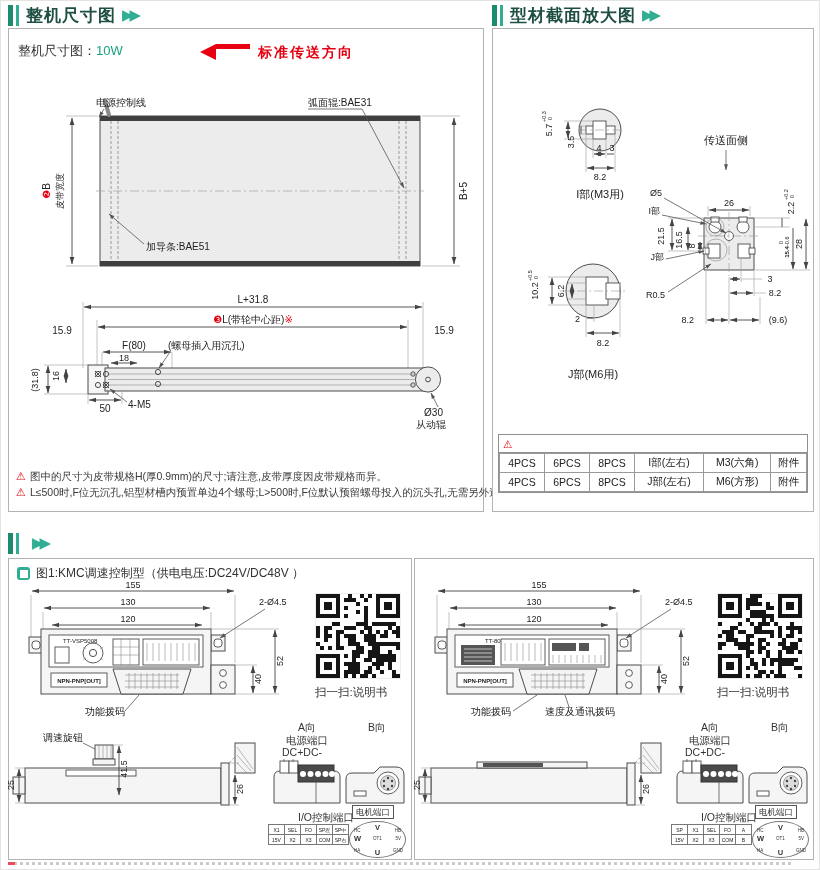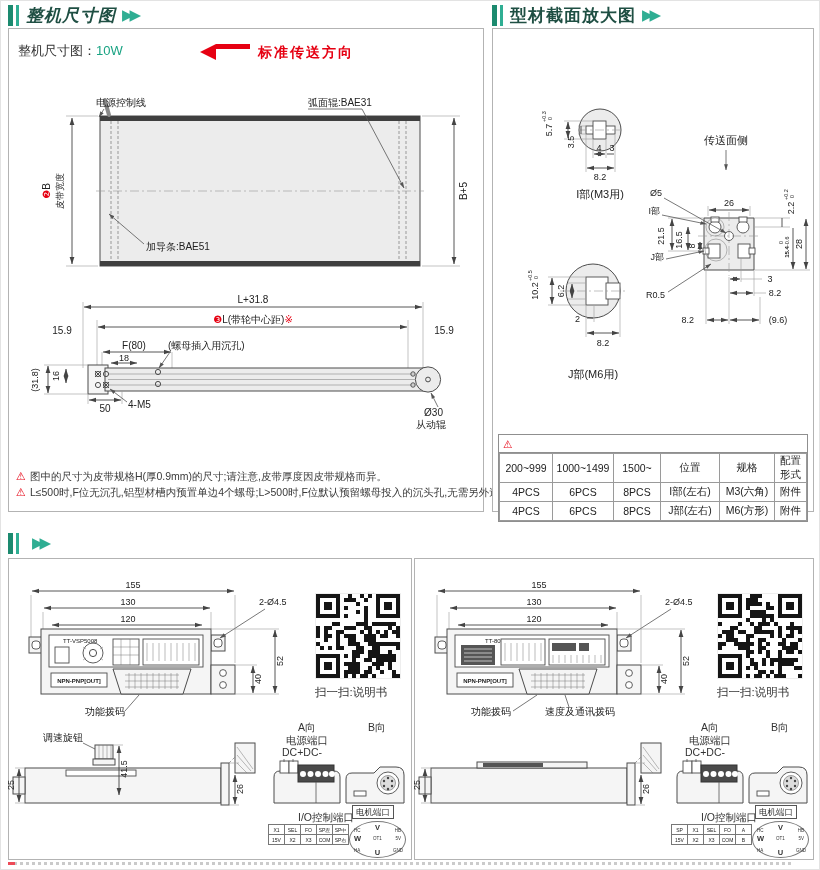--- a/index.html
+++ b/index.html
@@ -79,21 +79,21 @@
       <defs>
 <marker id="ar" viewBox="0 0 10 8" refX="9.5" refY="4" markerWidth="7.5" markerHeight="6" orient="auto-start-reverse" markerUnits="userSpaceOnUse">
           <path d="M0,0.8 L10,4 L0,7.2 Z" fill="#444"></path>
         </marker>
 <marker id="la" viewBox="0 0 10 8" refX="9.5" refY="4" markerWidth="6" markerHeight="4.8" orient="auto-start-reverse" markerUnits="userSpaceOnUse">
           <path d="M0,0.8 L10,4 L0,7.2 Z" fill="#555"></path>
         </marker>
 </defs>
     </svg>
 
-<div class="sec-h" style="left:8px;top:3px;font-style:italic;">
+<div class="sec-h" style="left:8px;top:3px;">
   <span class="bar1"></span>
   <span class="bar2"></span>
   <h2>整机尺寸图</h2>
   <span class="tri">▶▶</span>
 </div>
 <div class="box" style="left:8px;top:28px;width:474px;height:482px;"></div>
 
 <div class="spec" style="left:18px;top:42px;">
   <span>整机尺寸图：</span><b>10W</b>
 </div>
@@ -330,28 +330,20 @@
   <text class="t9" x="109" y="316" text-anchor="middle">8.2</text>
   <text class="t11" x="99" y="348" text-anchor="middle">J部(M6用)</text>
 </svg>
 
 <div class="ntable" style="left:498px;top:434px;width:308px;">
   <div class="ttl">
         <span class="warn">⚠</span>
       </div>
   <table>
     <tbody>
-          <tr>
-      <td style="width:50px">200~999</td>
-      <td style="width:58px">1000~1499</td>
-      <td style="width:44px">1500~</td>
-      <td style="width:56px">位置</td>
-      <td style="width:52px">规格</td>
-      <td>配置形式</td>
-    </tr>
     <tr>
       <td>4PCS</td>
       <td>6PCS</td>
       <td>8PCS</td>
       <td>I部(左右)</td>
       <td>M3(六角)</td>
       <td>附件</td>
     </tr>
     <tr>
       <td>4PCS</td>
@@ -365,20 +357,24 @@
       </table>
 </div>
 
 <div class="sec-h" style="left:8px;top:531px;">
   <span class="bar1"></span>
   <span class="bar2"></span>
   <span class="tri">▶▶</span>
 </div>
 
 <div class="box" style="left:8px;top:558px;width:402px;height:300px;">
+  <div class="fig-title" style="left:8px;top:6px;">
+    <span class="figic"></span>
+    <span>图1:KMC调速控制型（供电电压:DC24V/DC48V ）</span>
+  </div>
 
   <svg style="left:4px;top:22px;" width="300" height="148" viewBox="0 0 300 148">
     <line x1="18" y1="14" x2="18" y2="56" class="el"></line>
         <line x1="222" y1="14" x2="222" y2="82" class="el"></line>
     <line x1="19" y1="10" x2="221" y2="10" class="dl" marker-start="url(#ar)" marker-end="url(#ar)"></line>
     <text class="t9" x="120" y="7" text-anchor="middle">155</text>
     <line x1="30" y1="31" x2="30" y2="48" class="el"></line>
         <line x1="198" y1="31" x2="198" y2="48" class="el"></line>
     <line x1="31" y1="27" x2="197" y2="27" class="dl" marker-start="url(#ar)" marker-end="url(#ar)"></line>
     <text class="t9" x="115" y="24" text-anchor="middle">130</text>

